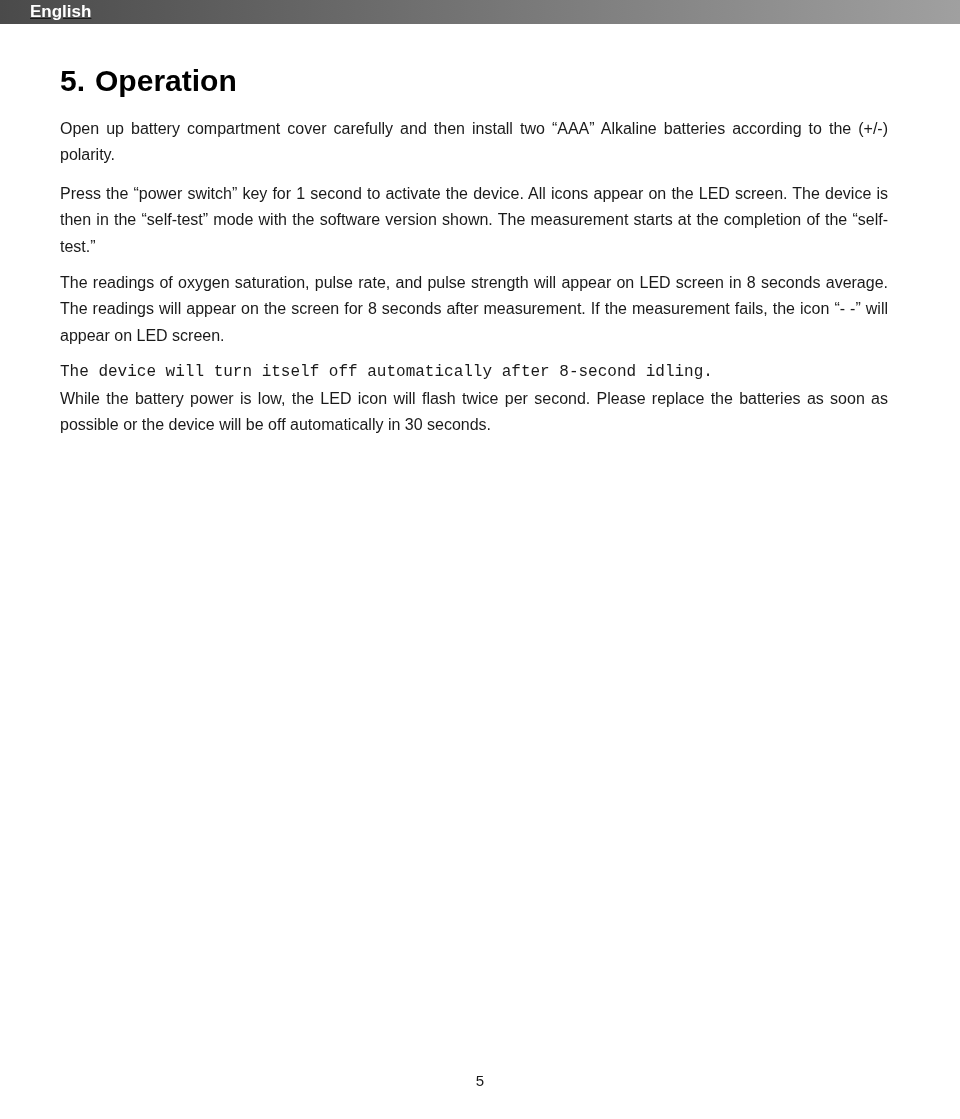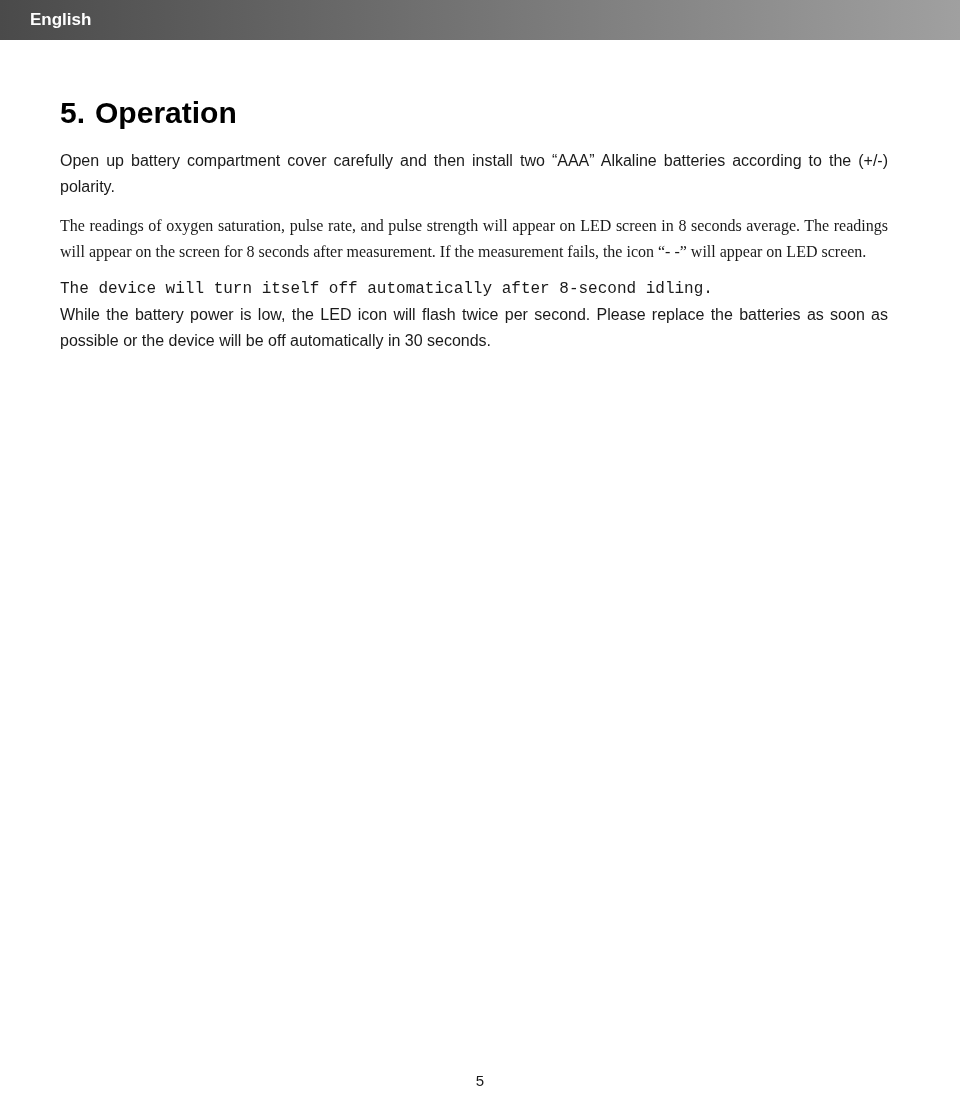--- a/index.html
+++ b/index.html
@@ -13,22 +13,23 @@
       min-height: 1119px;
       background: #ffffff;
       font-family: Arial, sans-serif;
       font-size: 16px;
       color: #1a1a1a;
       position: relative;
     }
 
     .header-bar {
       background: linear-gradient(to right, #4a4a4a, #a0a0a0);
-      padding: 10px 30px;
-      margin-bottom: 16px;
+      padding: 2px 30px;
+      margin-bottom: 0;
+      text-decoration: underline;
     }
 
     .header-bar span {
       color: #ffffff;
       font-weight: bold;
       font-size: 17px;
     }
 
     .main-content {
       padding: 40px 72px 80px 60px;
@@ -70,21 +71,22 @@
   <span>English</span>
 </div>
 
 <div class="main-content">
   <h1 class="section-title">
     <span class="section-number">5.</span><span>Operation</span>
   </h1>
 
   <div>
     <p class="body-text" style="margin-bottom: 12px;">Open up battery compartment cover carefully and then install two “AAA” Alkaline batteries according to the (+/-) polarity.</p>
-    <p class="body-text" style="margin-top: 10px; margin-bottom: 0; font-family: Liberation Serif, serif;">The readings of oxygen saturation, pulse rate, and pulse strength will appear on LED screen in 8 seconds average. The readings will appear on the screen for 8 seconds after measurement. If the measurement fails, the icon “- -” will appear on LED screen.</p>
+    <p class="body-text" style="margin-top: 10px; margin-bottom: 0;">Press the “power switch” key for 1 second to activate the device. All icons appear on the LED screen. The device is then in the “self-test” mode with the software version shown. The measurement starts at the completion of the “self-test.”</p>
+    <p class="body-text" style="margin-top: 10px; margin-bottom: 0;">The readings of oxygen saturation, pulse rate, and pulse strength will appear on LED screen in 8 seconds average. The readings will appear on the screen for 8 seconds after measurement. If the measurement fails, the icon “- -” will appear on LED screen.</p>
     <p class="body-text" style="margin-top: 10px; margin-bottom: 0; font-family: Liberation Mono, monospace;">The device will turn itself off automatically after 8-second idling.</p>
     <p class="body-text" style="margin-bottom: 0;">While the battery power is low, the LED icon will flash twice per second. Please replace the batteries as soon as possible or the device will be off automatically in 30 seconds.</p>
   </div>
 </div>
 
 <div class="page-number">
   <span>5</span>
 </div>
 
 </body></html>

